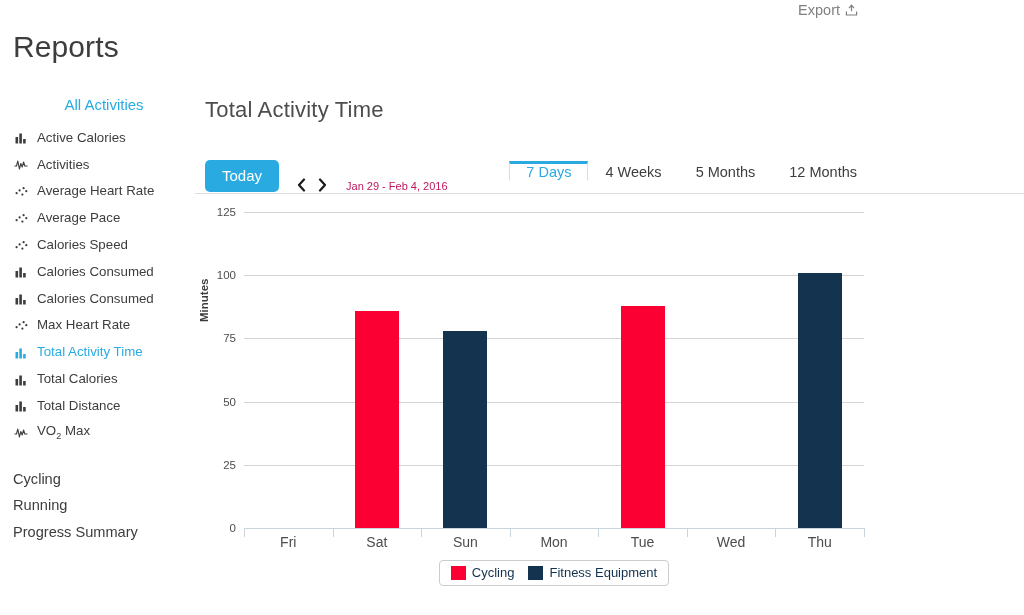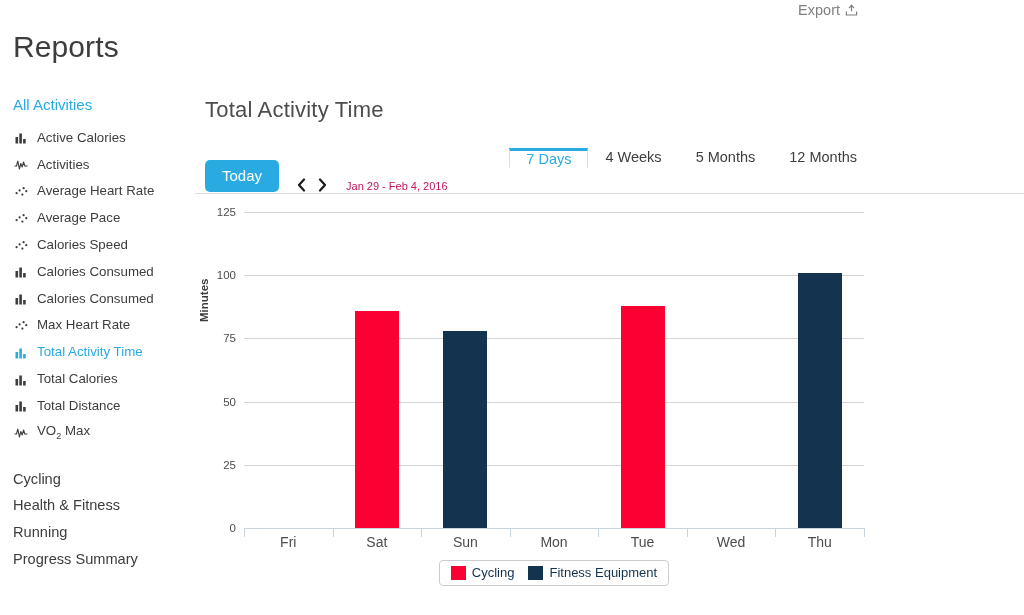--- a/index.html
+++ b/index.html
@@ -48,20 +48,21 @@
     color: #3d3d3d;
     letter-spacing: 0.1px;
   }
 
   
   .sidebar {
     position: absolute;
     left: 0;
     top: 94px;
     width: 195px;
+    text-align: center;
   }
   .sidebar-head {
     font-size: 15px;
     color: #29abe2;
     padding: 0 0 0 13px;
     line-height: 22px;
     cursor: pointer;
   }
   .metric-list {
     margin-top: 8px;
@@ -163,21 +164,21 @@
     font-size: 11px;
     color: #be185d;
     white-space: nowrap;
   }
 
   .tabs {
     position: absolute;
     right: 150px;
     bottom: -1px;
     display: flex;
-    align-items: flex-start;
+    align-items: center;
     height: 46px;
   }
   .tab {
     font-size: 14.5px;
     color: #3d3d3d;
     padding: 0 16px;
     display: flex;
     align-items: center;
     cursor: pointer;
     background: transparent;
@@ -436,23 +437,20 @@
           <svg width="14" height="12" viewBox="0 0 14 12">
             <path d="M0.5 7 L2.5 7 L3.8 2 L5.4 10 L6.8 4.5 L8.2 8 L9.6 3 L10.8 7 L13.5 7" stroke="currentColor" stroke-width="1.1" fill="none" stroke-linejoin="round"></path>
           </svg>
         </span>
         <span class="metric-label">VO<sub>2</sub> Max</span>
       </div>
     </div>
   <div class="group-list" id="group-list">
       <div class="group-item">
         <span>Cycling</span>
-      </div>
-      <div class="group-item">
-        <span>Health &amp; Fitness</span>
       </div>
       <div class="group-item">
         <span>Running</span>
       </div>
       <div class="group-item">
         <span>Progress Summary</span>
       </div>
     </div>
 </div>
 

